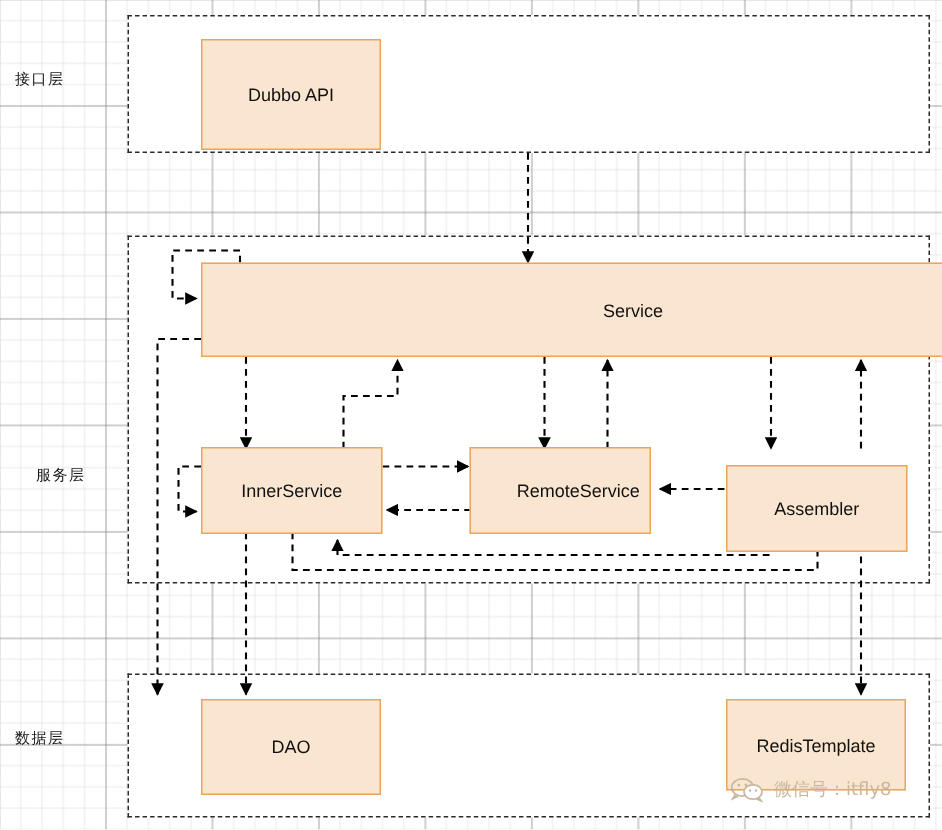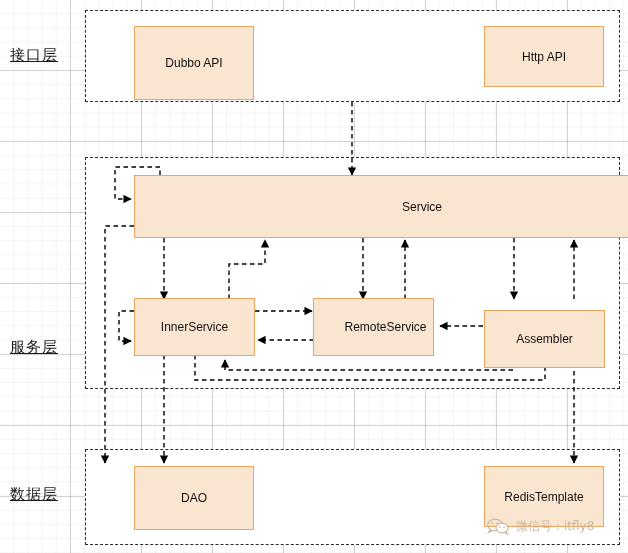--- a/index.html
+++ b/index.html
@@ -32,26 +32,25 @@
     position: absolute;
     border: 1.6px dashed #2b2b2b;
     background: rgba(255,255,255,0.0);
     box-sizing: border-box;
   }
   .layer-box.white-fill { background: #ffffff; }
 
   
   .layer-label {
     position: absolute;
-    font-size: 15px;
+    font-size: 10px;
     color: #1a1a1a;
     letter-spacing: 1px;
     white-space: nowrap;
     font-family: "DejaVu Sans", "Liberation Sans", sans-serif;
-    text-decoration: underline;
   }
 
   
   .node {
     position: absolute;
     background: #fae6d0;
     border: 1.3px solid #e8a55e;
     box-sizing: border-box;
     display: flex;
     align-items: center;
@@ -91,21 +90,21 @@
   }
   #watermark svg { display: block; }
 </style>
 </head>
 <body>
 
 <div id="canvas">
 
   <div class="layer-label" style="left:10px; top:46px;">接口层</div>
 
-  <div class="layer-label" style="left:10px; top:310px;margin-top:28px;">服务层</div>
+  <div class="layer-label" style="left:24px; top:310px;">服务层</div>
 
   <div class="layer-label" style="left:10px; top:485px;">数据层</div>
 
   <div class="layer-box white-fill" style="left:85px; top:10px; width:535px; height:92px;"></div>
 
   <div class="layer-box white-fill" style="left:85px; top:157px; width:535px; height:232px;"></div>
 
   <div class="layer-box white-fill" style="left:85px; top:449px; width:535px; height:96px;"></div>
 
   <svg id="wires" viewBox="0 0 628 553">
@@ -145,21 +144,20 @@
 
     <path class="wire" d="M 195,355 L 195,380 L 545,380 L 545,358" marker-end="url(#arrow)"></path>
 
     <path class="wire" d="M 164,355 L 164,463" marker-end="url(#arrow)"></path>
 
     <path class="wire" d="M 574,355 L 574,463" marker-end="url(#arrow)"></path>
   </svg>
 
   <div class="node" style="left:134px; top:26px; width:120px; height:74px;">Dubbo API</div>
 
-  <div class="node" style="left:484px; top:26px; width:120px; height:61px;">Http API</div>
 
   <div class="node" style="left:134px; top:175px; width:576px; height:63px;">Service</div>
 
   <div class="node" style="left:134px; top:298px; width:121px; height:58px;">InnerService</div>
 
   <div class="node" style="left:313px; top:298px; width:121px; height:58px;padding-left:24px;">RemoteService</div>
 
   <div class="node" style="left:484px; top:298px; width:121px; height:58px;margin-top:12px;">Assembler</div>
 
   <div class="node" style="left:134px; top:466px; width:120px; height:64px;">DAO</div>

